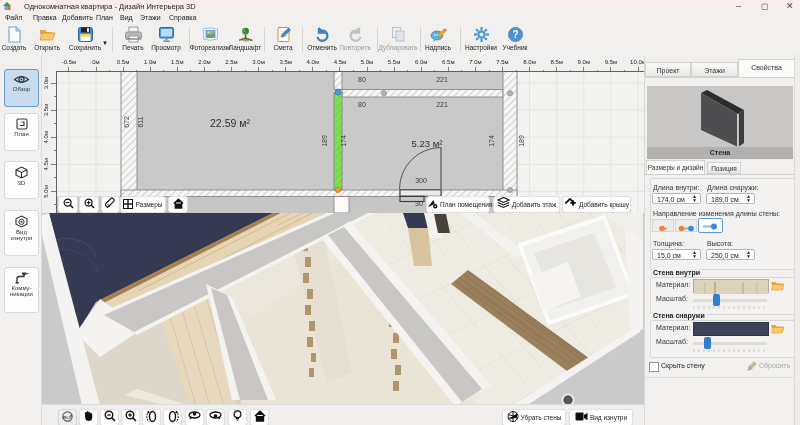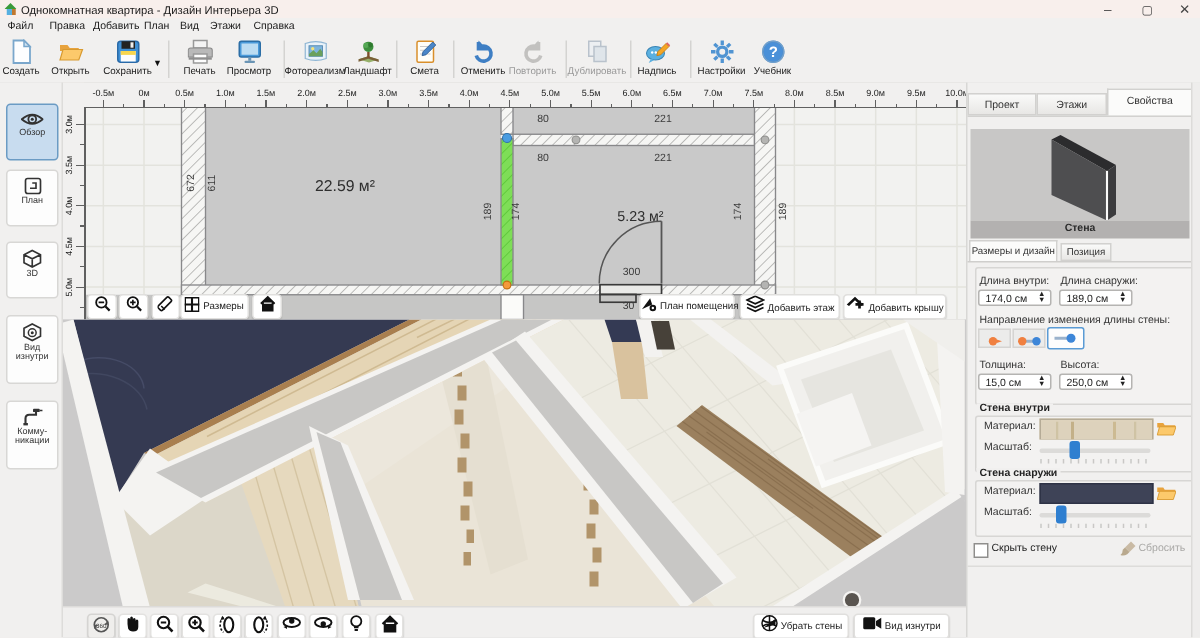--- a/index.html
+++ b/index.html
@@ -1,20 +1,20 @@
 <!DOCTYPE html>
 <html><head><meta charset="utf-8">
 <style>
   html,body{margin:0;padding:0;}
   body{width:800px;height:425px;position:relative;overflow:hidden;
        font-family:"Liberation Sans",sans-serif;background:#f0efee;}
   .abs{position:absolute;}
   
   #titlebar{left:0;top:0;width:800px;height:12px;background:#f8efec;font-size:7.5px;color:#1a1a1a;}
-  #titlebar .title{position:absolute;left:14px;top:2px;}
+  #titlebar .title{position:absolute;left:24px;top:2px;}
   .winbtn{position:absolute;top:0px;color:#444;font-size:9px;}
   
   #menubar{left:0;top:12px;width:800px;height:12px;background:#f1f0ef;font-size:7px;color:#1a1a1a;}
   #menubar span{position:absolute;top:2px;}
   
   #toolbar{left:0;top:24px;width:800px;height:31px;background:#f1f0ef;border-bottom:1px solid #d9d8d6;}
   .tbtn{position:absolute;top:2px;text-align:center;font-size:6.5px;color:#222;white-space:nowrap;}
   .tbtn .ic{display:block;margin:0 auto 1px auto;width:17px;height:17px;}
   .tbtn.dis{color:#9a9a9a;}
   .tsep{position:absolute;top:3px;width:1px;height:25px;background:#d4d3d1;}

